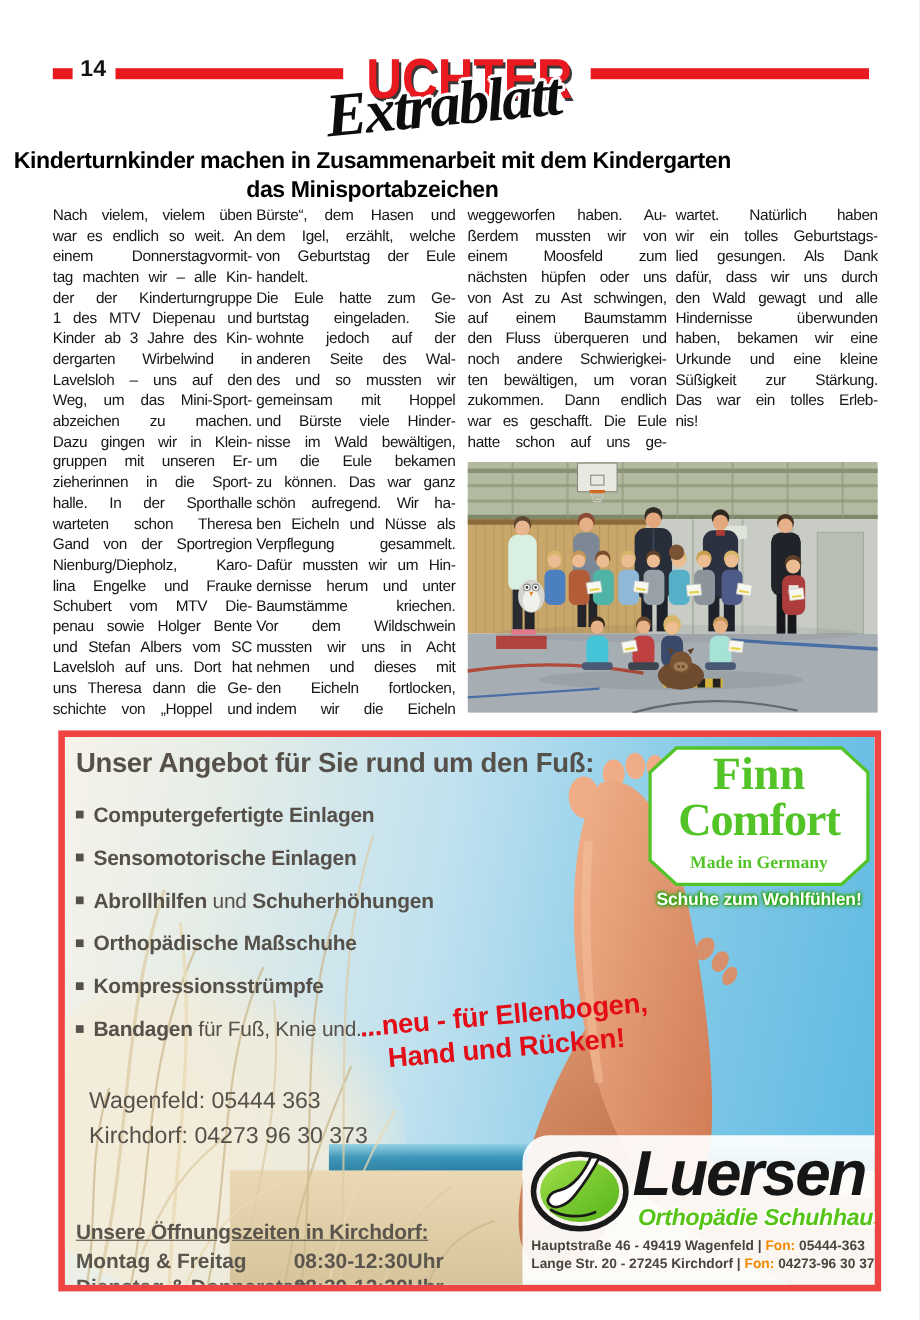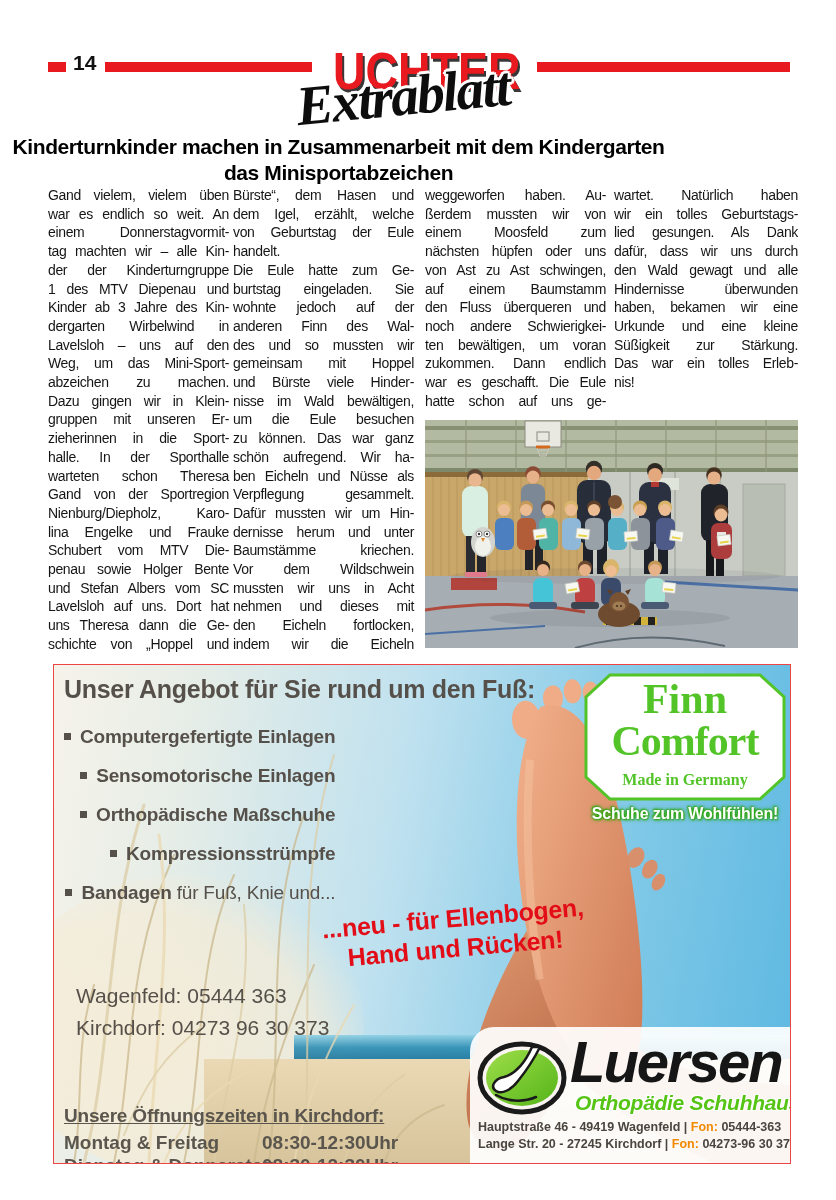--- a/index.html
+++ b/index.html
@@ -27,35 +27,35 @@
          letter-spacing:-0.4px;color:#000;}
   #title1{top:135px;} #title2{top:161px;}
   .col{top:186px;width:181px;font-size:14px;line-height:18.7px;letter-spacing:-0.35px;color:#151515;}
   #col1{left:48px;} #col2{left:233px;} #col3{left:425px;} #col4{left:614px;width:184px;}
   .col .tl{text-align:justify;text-align-last:justify;}
 
   
   #gym-photo{left:425px;top:420px;width:373px;height:228px;}
 
   
-  #ad{left:53px;top:664px;width:736px;height:498px;border:1px solid #ef4444;overflow:hidden;}
+  #ad{left:53px;top:664px;width:736px;height:498px;border:6px solid #ef4444;overflow:hidden;}
   #ad-bg{left:0;top:0;width:736px;height:498px;
      background:linear-gradient(100deg,#f6f3ea 0%,#e6ede7 18%,#bfe1ef 45%,#86cbe8 70%,#5cb8e1 100%);}
   #ad-dune{left:-50px;top:210px;width:360px;height:300px;border-radius:50%;
      background:radial-gradient(ellipse at 40% 60%, #f4ecd8 0%, rgba(244,236,216,.75) 55%, rgba(244,236,216,0) 75%);}
   #ad-sea{left:240px;top:370px;width:496px;height:28px;opacity:.9;
      background:linear-gradient(#8fd0e4,#2d8db3 45%,#176f95);}
   #ad-sand{left:150px;top:394px;width:586px;height:104px;
      background:linear-gradient(#ead9b4,#d7c49c);}
   #grass-svg{left:0;top:0;}
   #foot-svg{left:350px;top:0;}
 
   .ad-text{color:#56504a;}
   #ad-headline{left:10px;top:10px;font-size:25px;font-weight:700;letter-spacing:-0.3px;z-index:5;}
-  #offer-list{left:10px;top:52px;z-index:5;text-align:right;}
+  #offer-list{left:10px;top:52px;z-index:5;}
   .bullet{height:39px;line-height:39px;font-size:19px;letter-spacing:-0.2px;color:#56504a;white-space:nowrap;}
   .bullet .sq{display:inline-block;width:7px;height:7px;background:#56504a;margin:0 9px 3px 0;}
   .bullet b{font-weight:700;} .bullet span.rg{font-weight:400;}
 
   #neu-note{left:230px;top:238px;width:340px;transform:rotate(-5deg);z-index:6;
      color:#e30d18;font-weight:700;font-size:25px;line-height:30px;text-align:center;letter-spacing:-0.3px;}
 
   #consult-title{left:10px;top:286px;font-size:21px;z-index:5;}
   #consult-title b{font-weight:700;} #consult-title span{font-weight:400;}
   #consult-wagenfeld{left:10px;top:319px;font-size:21px;z-index:5;}
@@ -102,21 +102,21 @@
   <div class="abs" id="page-number">14</div>
   <div class="redbar abs" id="bar-left"></div>
   <div class="abs" id="masthead-uchter">UCHTER</div>
   <div class="abs" id="masthead-extrablatt">Extrablatt</div>
   <div class="redbar abs" id="bar-right"></div>
 
   <div class="abs title" id="title1">Kinderturnkinder machen in Zusammenarbeit mit dem Kindergarten</div>
   <div class="abs title" id="title2">das Minisportabzeichen</div>
 
   <div class="abs col" id="col1">
-      <div class="tl">Gand vielem, vielem üben</div>
+      <div class="tl">Nach vielem, vielem üben</div>
       <div class="tl">war es endlich so weit. An</div>
       <div class="tl">einem Donnerstagvormit-</div>
       <div class="tl">tag machten wir – alle Kin-</div>
       <div class="tl">der der Kinderturngruppe</div>
       <div class="tl">1 des MTV Diepenau und</div>
       <div class="tl">Kinder ab 3 Jahre des Kin-</div>
       <div class="tl">dergarten Wirbelwind in</div>
       <div class="tl">Lavelsloh – uns auf den</div>
       <div class="tl">Weg, um das Mini-Sport-</div>
       <div class="tl">abzeichen zu machen.</div>
@@ -136,26 +136,26 @@
       <div class="tl">schichte von „Hoppel und</div>
     </div>
   <div class="abs col" id="col2">
       <div class="tl">Bürste“, dem Hasen und</div>
       <div class="tl">dem Igel, erzählt, welche</div>
       <div class="tl">von Geburtstag der Eule</div>
       <div class="tl">handelt.</div>
       <div class="tl">Die Eule hatte zum Ge-</div>
       <div class="tl">burtstag eingeladen. Sie</div>
       <div class="tl">wohnte jedoch auf der</div>
-      <div class="tl">anderen Finn des Wal-</div>
+      <div class="tl">anderen Seite des Wal-</div>
       <div class="tl">des und so mussten wir</div>
       <div class="tl">gemeinsam mit Hoppel</div>
       <div class="tl">und Bürste viele Hinder-</div>
       <div class="tl">nisse im Wald bewältigen,</div>
-      <div class="tl">um die Eule besuchen</div>
+      <div class="tl">um die Eule bekamen</div>
       <div class="tl">zu können. Das war ganz</div>
       <div class="tl">schön aufregend. Wir ha-</div>
       <div class="tl">ben Eicheln und Nüsse als</div>
       <div class="tl">Verpflegung gesammelt.</div>
       <div class="tl">Dafür mussten wir um Hin-</div>
       <div class="tl">dernisse herum und unter</div>
       <div class="tl">Baumstämme kriechen.</div>
       <div class="tl">Vor dem Wildschwein</div>
       <div class="tl">mussten wir uns in Acht</div>
       <div class="tl">nehmen und dieses mit</div>
@@ -461,20 +461,21 @@
         <path d="M75,28 C52,58 40,130 46,215 C52,295 70,352 94,382 C116,408 150,402 158,364 C166,312 162,225 150,148 C140,86 120,18 75,28 Z" fill="url(#ftA)"></path>
         <path d="M62,80 C54,140 52,220 60,300" stroke="#f6c7a4" stroke-width="8" fill="none" opacity=".45"></path>
       </g>
     </svg>
 
     <div class="abs ad-text" id="ad-headline">Unser Angebot für Sie rund um den Fuß:</div>
 
     <div class="abs" id="offer-list">
       <div class="bullet"><span class="sq"></span><b>Computergefertigte Einlagen</b><span class="rg"></span><b></b></div>
       <div class="bullet"><span class="sq"></span><b>Sensomotorische Einlagen</b><span class="rg"></span><b></b></div>
+      <div class="bullet"><span class="sq"></span><b>Abrollhilfen</b><span class="rg"> und </span><b>Schuherhöhungen</b></div>
       <div class="bullet"><span class="sq"></span><b>Orthopädische Maßschuhe</b><span class="rg"></span><b></b></div>
       <div class="bullet"><span class="sq"></span><b>Kompressionsstrümpfe</b><span class="rg"></span><b></b></div>
       <div class="bullet"><span class="sq"></span><b>Bandagen</b><span class="rg"> für Fuß, Knie und...</span><b></b></div>
     </div>
 
     <div class="abs" id="neu-note">
       <div>...neu - für Ellenbogen,</div>
       <div>Hand und Rücken!</div>
     </div>
 

